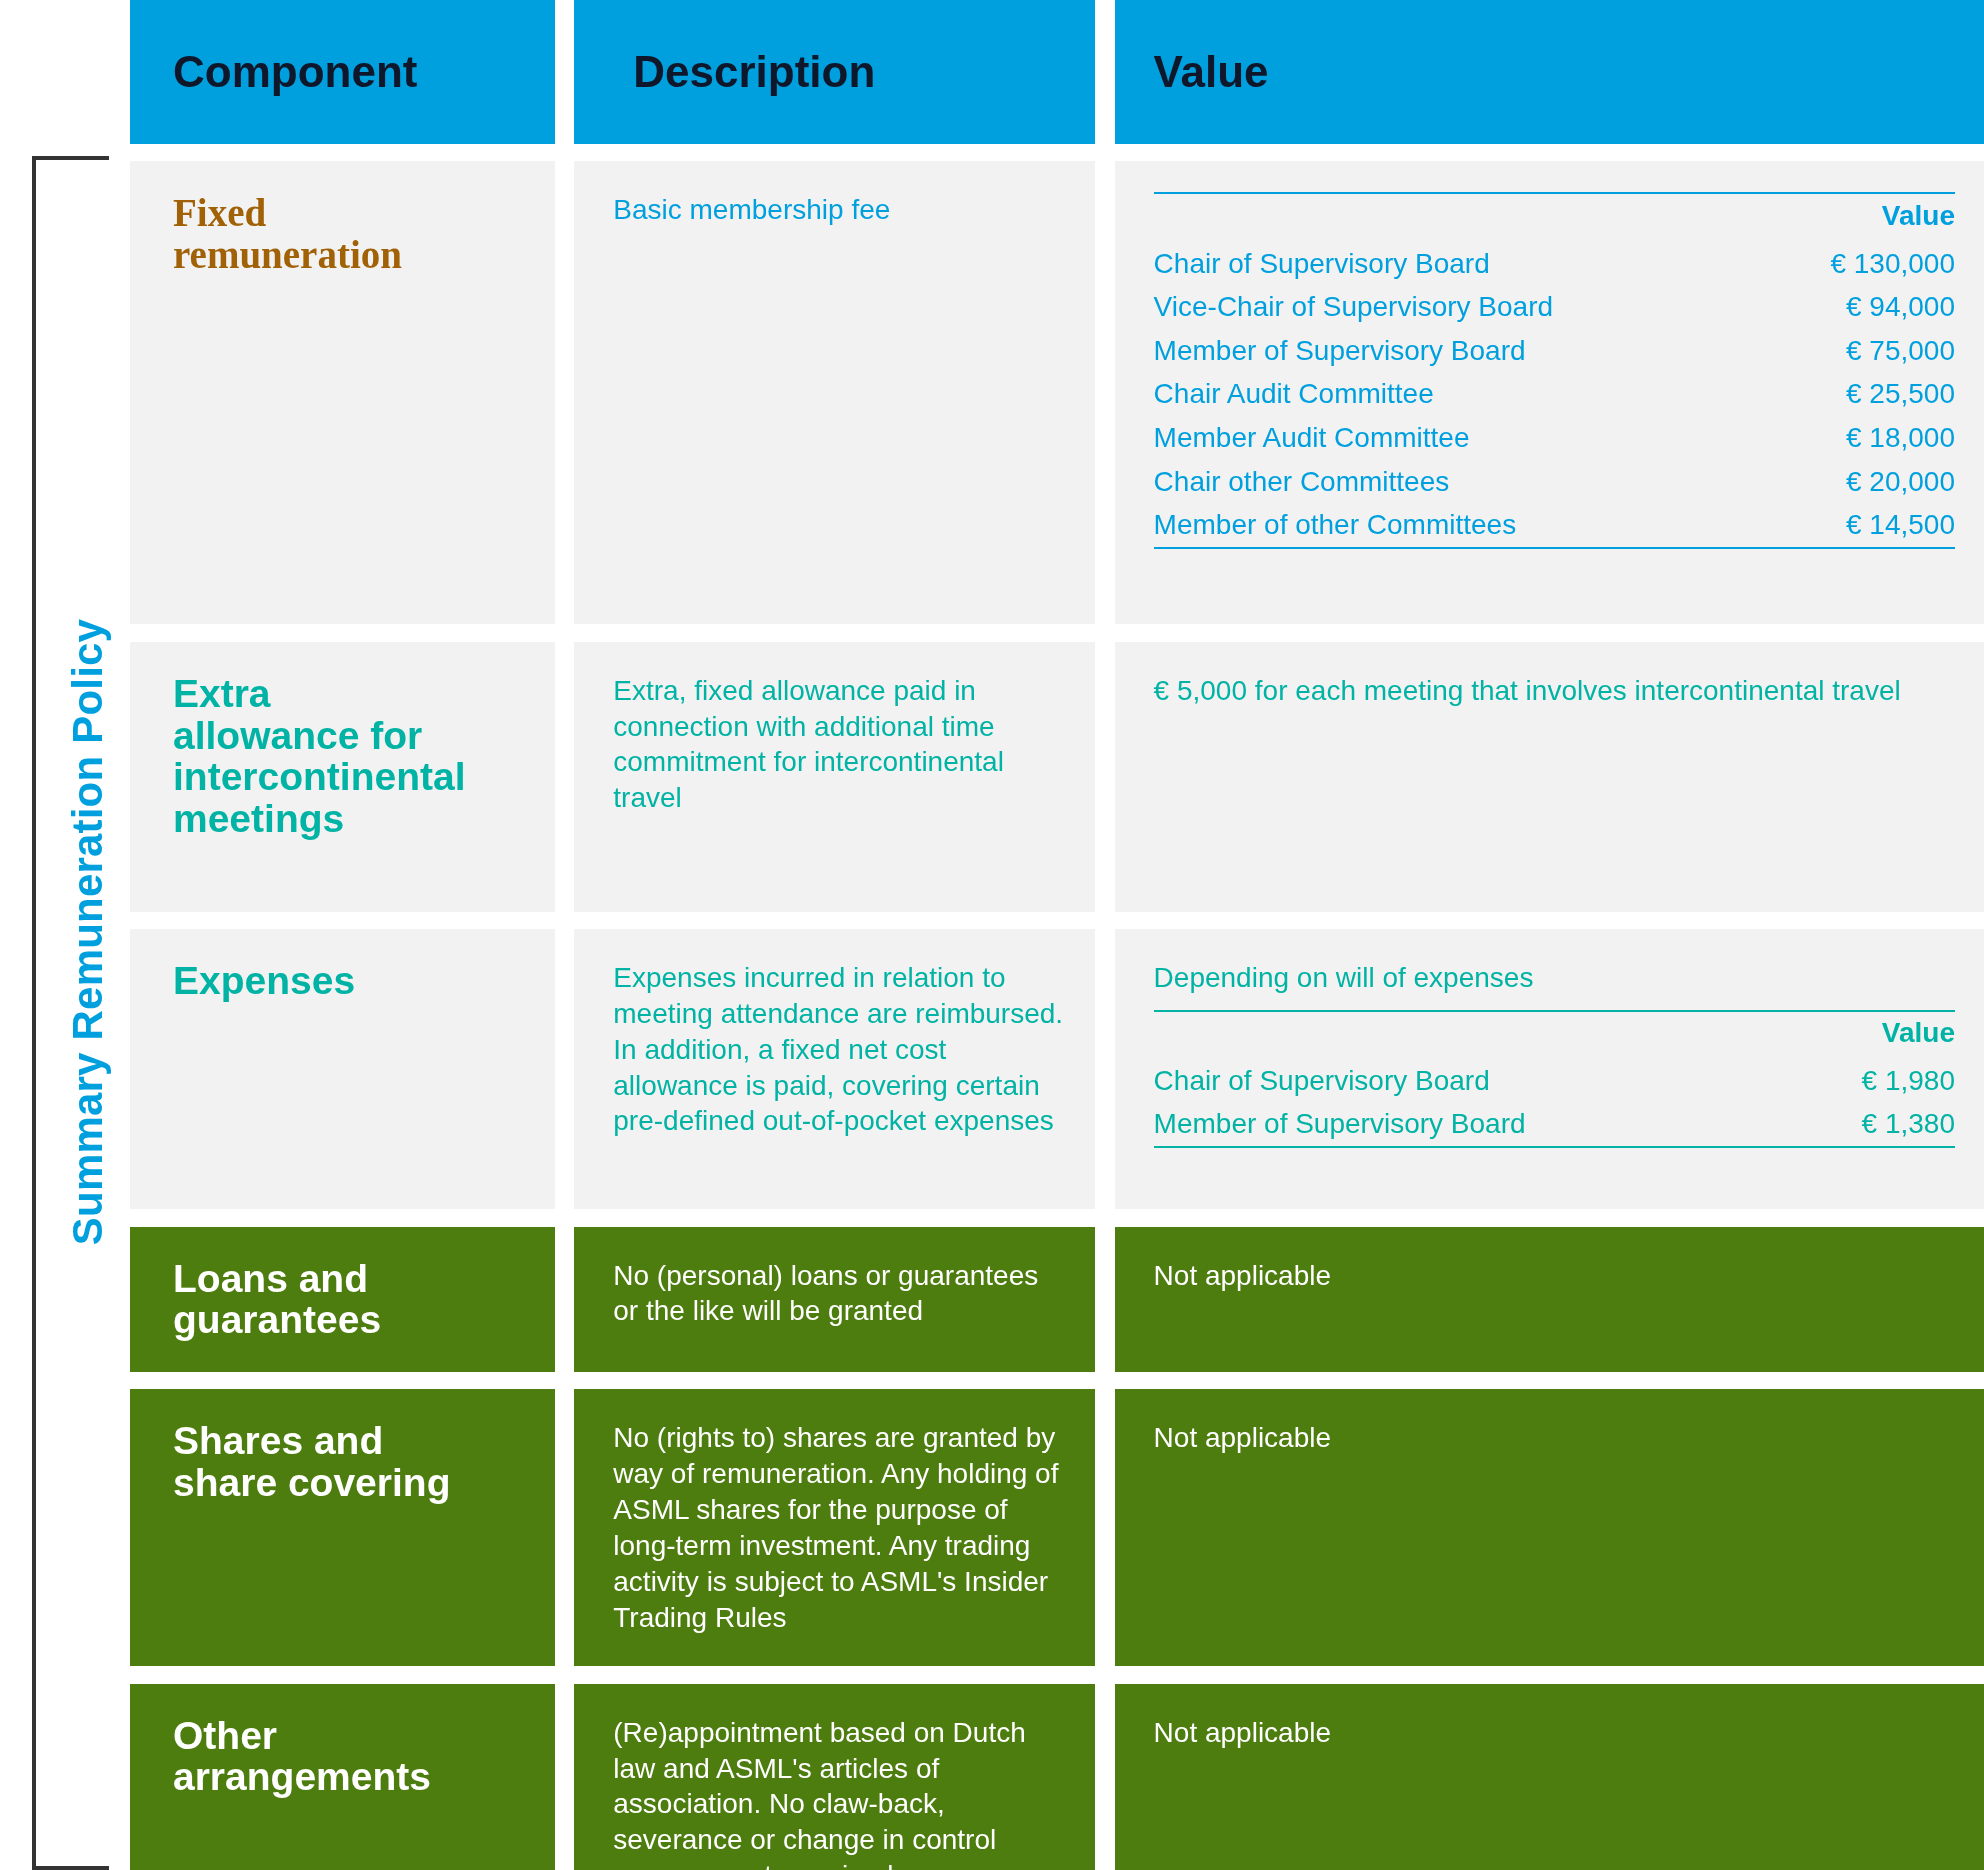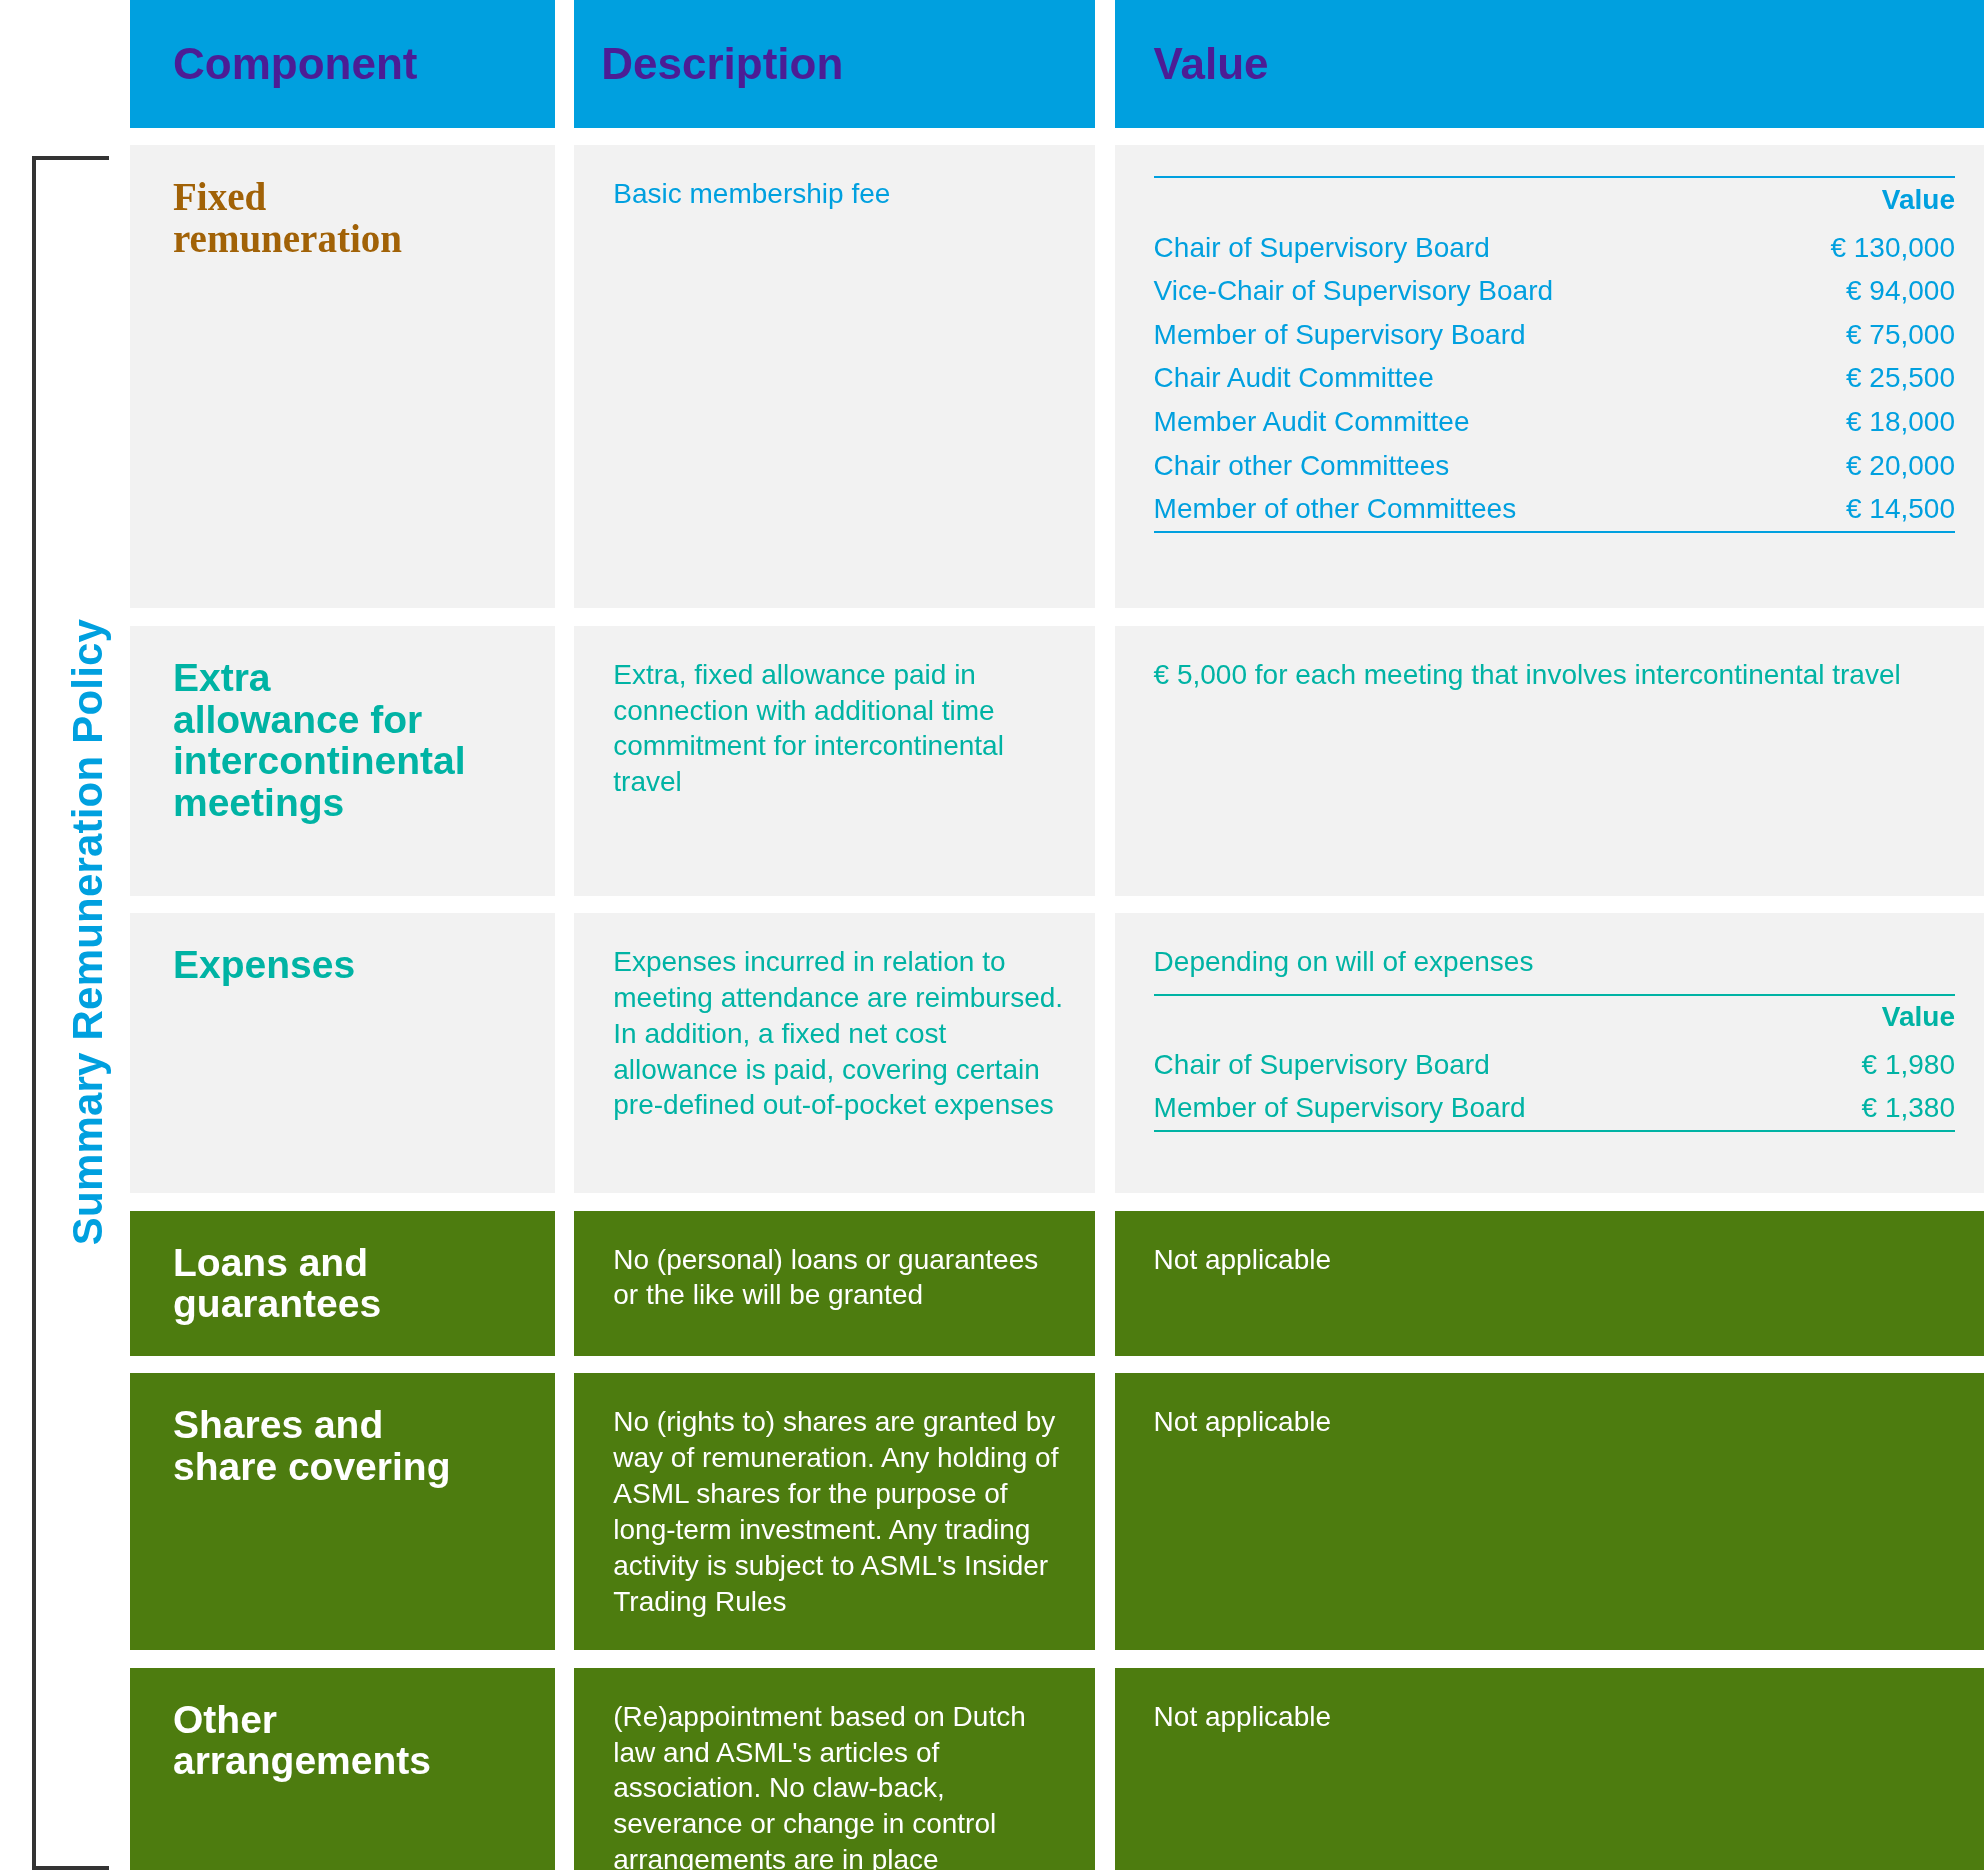--- a/index.html
+++ b/index.html
@@ -60,30 +60,30 @@
     align-items: stretch;
     margin-bottom: 17.4px;
   }
   .cell-component { width: 425px; flex: 0 0 425px; }
   .cell-desc { width: 521px; flex: 0 0 521px; margin-left: 19.3px; }
   .cell-value { flex: 1 1 auto; margin-left: 19.3px; }
 
   
   .hdr {
     background: #00a0df;
-    color: #4c1d95;
+    color: #0f172a;
     font-size: 44px;
     font-weight: bold;
-    height: 128px;
+    height: 144px;
     display: flex;
     align-items: center;
     padding-left: 43px;
     box-sizing: border-box;
   }
-  .hdr.desc { padding-left: 27px; }
+  .hdr.desc { padding-left: 59px; }
   .hdr.value { padding-left: 39px; }
 
   
   .light { background: #f2f2f2; }
   .grey { background: #4d7c0f; }
 
   .cell-inner {
     box-sizing: border-box;
     height: 100%;
     padding: 31px 39px 31px 43px;

